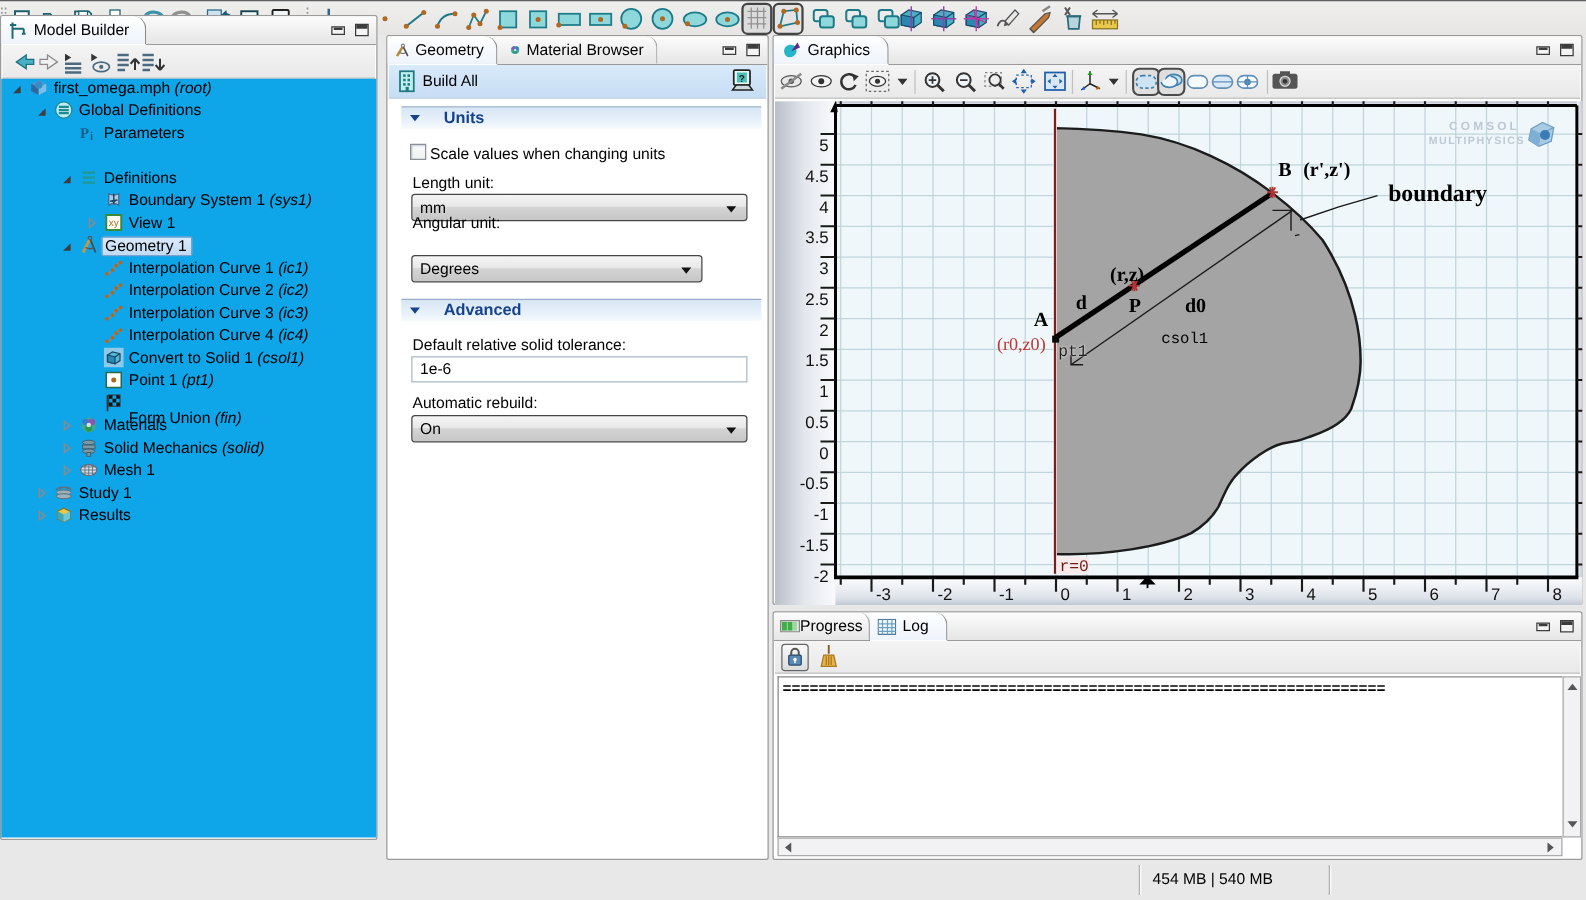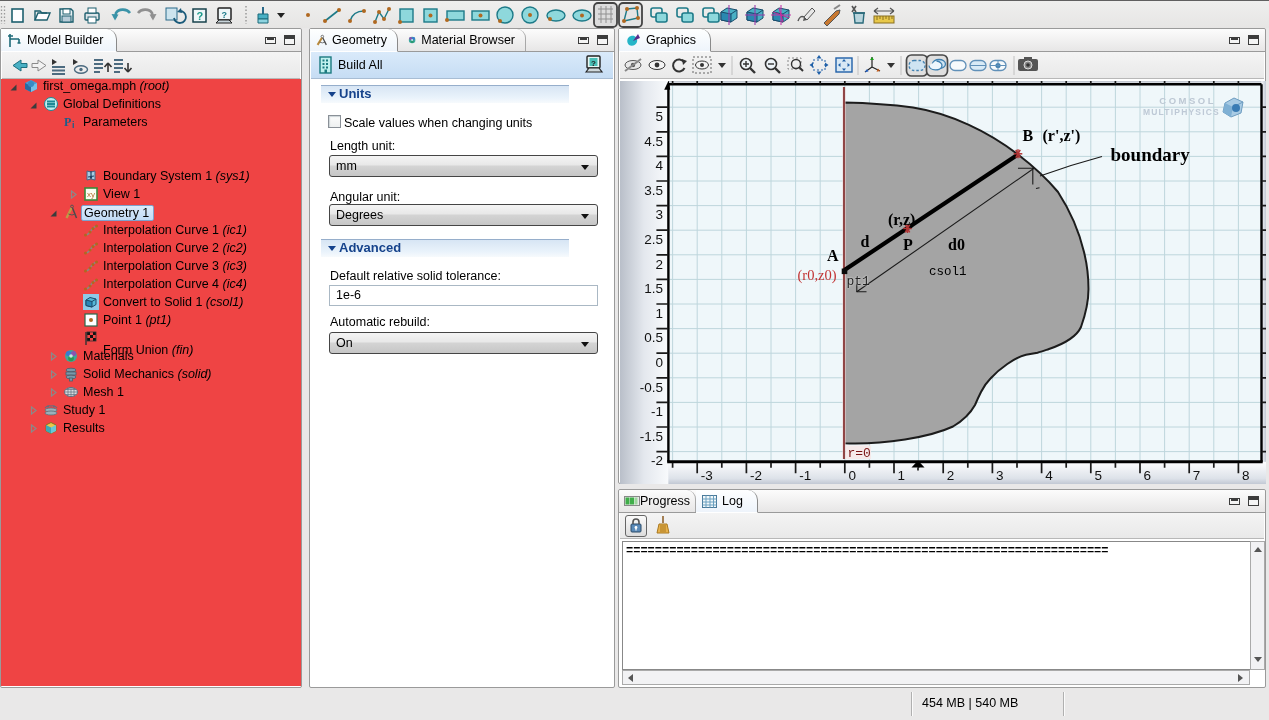--- a/index.html
+++ b/index.html
@@ -20,23 +20,23 @@
   .mm-dash::before { content:""; position:absolute; left:1px; right:1px; top:0; height:2px; background:#3c3c3c; }
   .mm-box  { position:absolute; left:19px; width:11px; height:10px; border:1px solid #3c3c3c; background:#f4f4f4; }
   .mm-box::before { content:""; position:absolute; left:0px; right:0px; top:0; height:3px; background:#3c3c3c; }
   .toolrow { position:absolute; left:1px; right:1px; top:23px; height:27px;
              background:linear-gradient(#f4f4f4,#e9e9e9); border-bottom:1px solid #b8b8b8; }
   .combo { position:absolute; height:22px; border:1px solid #454545; border-radius:3px;
            background:linear-gradient(#f4f4f4 0%,#e8e8e8 45%,#d4d4d4 50%,#c6c6c6 100%);
            line-height:20px; padding-left:6px; color:#000; }
   .combo::after { content:""; position:absolute; right:8px; top:9px; width:0; height:0;
            border:4px solid transparent; border-top:5px solid #111; }
-  .sect { position:absolute; left:11px; width:248px; height:18px;
+  .sect { position:absolute; left:11px; width:288px; height:18px;
           background:linear-gradient(to bottom,#d7e5f4,#eaf3fb 70%,#f7fafd);
-          border-top:1px solid #96aecb; }
+          border-top:1px solid #96aecb;padding-left:16px; }
   .sect b { color:#15428b; font-size:13px; margin-left:18px; }
   .sect::before { content:""; position:absolute; left:7px; top:6px; width:0; height:0;
           border:4px solid transparent; border-top:5px solid #15428b; }
   .row { position:absolute; height:18px; display:flex; align-items:center; }
   .treetxt { white-space:nowrap; color:#000; }
   .tag { font-style:italic; }
 </style>
 </head>
 <body>
 
@@ -166,21 +166,21 @@
         <path d="M-5 -2 h12" stroke="#2a6a7a" stroke-width="1.6"></path>
         <path d="M-6 -9 l4 6 m0 -6 l-4 6" stroke="#555" stroke-width="1.6"></path>
       </g>
       <g transform="translate(884,14)">
         <path d="M-10 -4 h20 m-20 0 l4 -3 m-4 3 l4 3 M10 -4 l-4 -3 m4 3 l-4 3" fill="none" stroke="#555" stroke-width="1.2"></path>
         <rect x="-10" y="1" width="20" height="7" fill="#e8c84a" stroke="#8a7020"></rect>
         <path d="M-7 1 v4 M-4 1 v3 M-1 1 v4 M2 1 v3 M5 1 v4 M8 1 v3" stroke="#8a7020"></path>
       </g>
     </svg></div>
 
-<div class="panel" id="leftpanel" style="left:0;top:28px;width:302px;height:660px;">
+<div class="panel" id="leftpanel" style="left:0;top:12px;width:302px;height:660px;">
   <div class="tabbar"></div>
   <div class="tab-active" style="left:0;width:116px;">
     <svg width="15" height="15" viewBox="0 0 15 15">
         <g stroke="#1d6a78" stroke-width="1.6" fill="none">
           <path d="M3 1v13M1 3h5M3 6h9M12 6v4M10.5 10h3"></path>
         </g>
       </svg>
     <span>Model Builder</span>
   </div>
   <div class="minmax" style="right:6px;">
@@ -203,21 +203,21 @@
             <path d="M92 8h9M92 12h9M92 16h9M92 20h6"></path>
           </g>
           <path d="M106 20 v-9 m0 0 l-3.5 4 m3.5-4 l3.5 4" stroke="#333" stroke-width="1.6" fill="none"></path>
         <g stroke="#4c6b80" stroke-width="2">
             <path d="M112 8h9M112 12h9M112 16h9M112 20h6"></path>
           </g>
           <path d="M126 11 v9 m0 0 l-3.5-4 m3.5 4 l3.5-4" stroke="#333" stroke-width="1.6" fill="none"></path>
       </g>
     </svg>
   </div>
-  <div id="tree" class="abs" style="left:0;top:50px;right:0;bottom:1px;background:#ef4444;overflow:hidden;font-size:12.5px;text-align:center;">
+  <div id="tree" class="abs" style="left:0;top:50px;right:0;bottom:1px;background:#0ea5e9;overflow:hidden;font-size:12.5px;text-align:center;">
       <div class="row" style="left:0;top:-2px;width:100%;">
         <svg width="9" height="9" viewBox="0 0 9 9" style="position:absolute;left:8px;top:6px;">
           <path d="M7.5 1.5 L7.5 7.5 L1.5 7.5 Z" fill="#3c3c3c"></path>
         </svg>
         <span style="position:absolute;left:22px;top:1px;"><svg width="16" height="16" viewBox="0 0 16 16">
             <path d="M2 5 L8 2 L14 5 L14 11 L8 14 L2 11 Z" fill="#4a9ad4"></path>
             <path d="M2 5 L8 8 L8 14 L2 11 Z" fill="#2a6aa0"></path>
             <path d="M8 8 L14 5 L14 11 L8 14 Z" fill="#77c0e8"></path>
             <circle cx="8" cy="6" r="3" fill="#3a8ac4"></circle>
           </svg></span>
@@ -234,20 +234,31 @@
             </g>
           </svg></span>
         <span class="treetxt" style="position:absolute;left:62px;top:2px;">Global Definitions</span>
       </div>
       <div class="row" style="left:0;top:34px;width:100%;">
         <span style="position:absolute;left:62px;top:1px;"><svg width="16" height="16" viewBox="0 0 16 16">
             <text x="1" y="12" font-size="12" font-weight="bold" fill="#1a5f8a" font-family="Liberation Serif">P</text>
             <text x="9" y="14" font-size="9" font-weight="bold" fill="#1a5f8a">i</text>
           </svg></span>
         <span class="treetxt" style="position:absolute;left:82px;top:2px;">Parameters</span>
+      </div>
+      <div class="row" style="left:0;top:70px;width:100%;">
+        <svg width="9" height="9" viewBox="0 0 9 9" style="position:absolute;left:48px;top:6px;">
+          <path d="M7.5 1.5 L7.5 7.5 L1.5 7.5 Z" fill="#3c3c3c"></path>
+        </svg>
+        <span style="position:absolute;left:62px;top:1px;"><svg width="16" height="16" viewBox="0 0 16 16">
+            <g stroke="#1d9aa0" stroke-width="2.2">
+              <path d="M3 4h10M3 8h10M3 12h10"></path>
+            </g>
+          </svg></span>
+        <span class="treetxt" style="position:absolute;left:82px;top:2px;">Definitions</span>
       </div>
       <div class="row" style="left:0;top:88px;width:100%;">
         <span style="position:absolute;left:82px;top:1px;"><svg width="16" height="16" viewBox="0 0 16 16">
             <path d="M4 3 Q8 5 12 3 L12 12 Q8 10 4 12 Z" fill="#a8ccE4" stroke="#446688" stroke-width="1"></path>
             <path d="M8 3 v8 M5 9 l6 -1" stroke="#224466" stroke-width="1.2" fill="none"></path>
             <circle cx="8" cy="9" r="1.2" fill="#224466"></circle>
           </svg></span>
         <span class="treetxt" style="position:absolute;left:102px;top:2px;">Boundary System 1 <span class="tag">(sys1)</span></span>
       </div>
       <div class="row" style="left:0;top:106px;width:100%;">
@@ -464,22 +475,22 @@
         <path d="M3 17 L6 13 H16 L19 17 Z" fill="#cfd8dc" stroke="#222" stroke-width="1.2"></path>
       </svg>
   </div>
   <div class="abs" style="left:1px;right:1px;top:50px;bottom:1px;background:#fff;"></div>
 
   <div class="sect" style="top:56px;"><b>Units</b></div>
   <div class="abs" style="left:18px;top:86px;width:13px;height:13px;background:linear-gradient(#fcfcfc,#eef0f0);border:1px solid #8a9097;box-shadow:inset 1px 1px 1px #cdd4d8;"></div>
   <div class="abs" style="left:34px;top:87px;">Scale values when changing units</div>
   <div class="abs" style="left:20px;top:110px;text-align:center;">Length unit:</div>
   <div class="combo" style="left:19px;top:126px;width:269px;">mm</div>
-  <div class="abs" style="left:20px;top:161px;text-align:center;">Angular unit:</div>
-  <div class="combo" style="left:19px;top:175px;width:269px;">Degrees</div>
+  <div class="abs" style="left:20px;top:142px;text-align:center;">Angular unit:</div>
+  <div class="combo" style="left:19px;top:175px;width:233px;">Degrees</div>
 
   <div class="sect" style="top:210px;"><b>Advanced</b></div>
   <div class="abs" style="left:20px;top:240px;">Default relative solid tolerance:</div>
   <div class="abs" style="left:19px;top:256px;width:269px;height:21px;border:1px solid #aab8c4;background:#fff;line-height:19px;padding-left:6px;">1e-6</div>
   <div class="abs" style="left:20px;top:286px;">Automatic rebuild:</div>
   <div class="combo" style="left:19px;top:303px;width:269px;">On</div>
 </div>
 
 <div class="panel" id="gfxpanel" style="left:618px;top:28px;width:648px;height:456px;">
   <div class="tabbar"></div>

